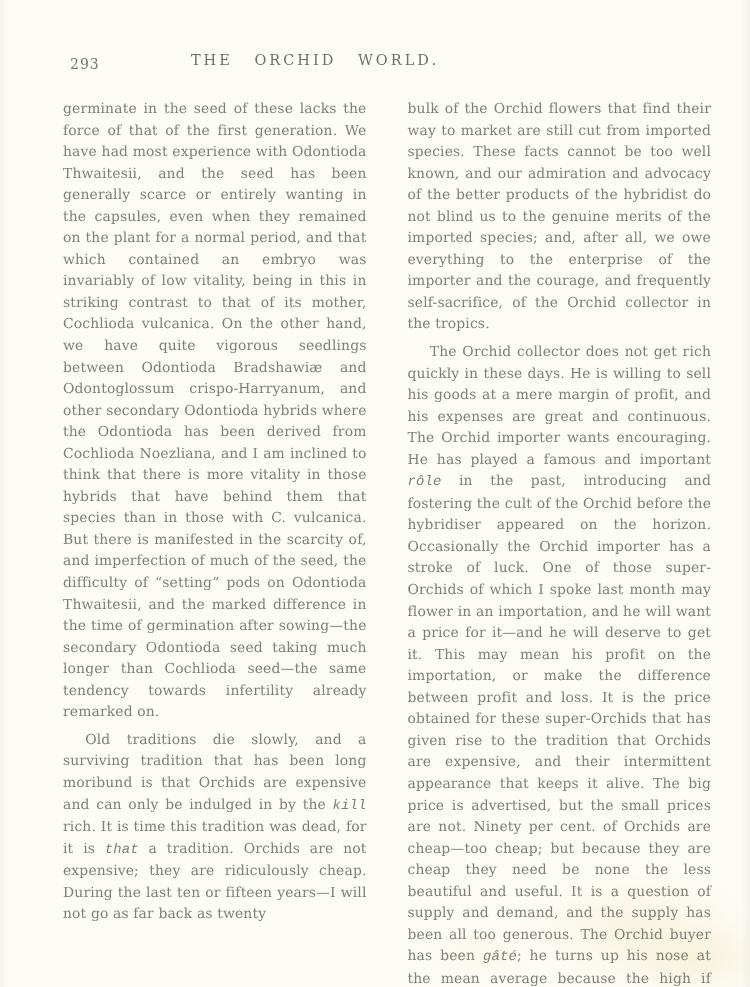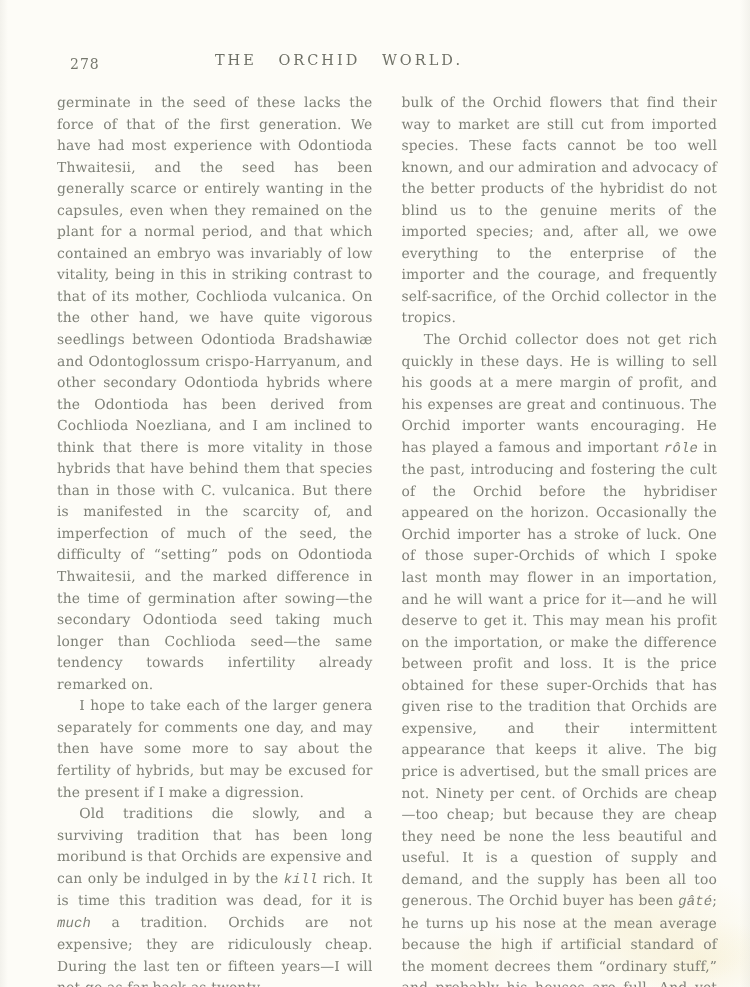--- a/index.html
+++ b/index.html
@@ -26,55 +26,53 @@
   }
   .page-number{
     position:absolute;left:70px;top:4px;
     font-size:14px;letter-spacing:1px;color:#75776d;
   }
   .running-head{
     position:absolute;left:0;width:630px;top:0;
     text-align:center;
     font-size:14.5px;letter-spacing:3px;word-spacing:14px;
     color:#6e7066;
-    padding-left:24px;
   }
   .columns{
     position:absolute;top:93px;left:57px;
     width:660px;
     display:flex;
     gap:29px;
   }
   .col{
     width:330px;
     text-align:justify;
     font-size:13.9px;
     line-height:21.55px;
     letter-spacing:.15px;
     color:#7e8077;
   }
   .col p{
-    margin:0;padding:0;
+    margin:6px;padding:0;
     text-rendering:geometricPrecision;
   }
   .col p.indent{text-indent:1.6em;}
   .col i{font-style:italic;font-family:Liberation Mono, monospace;}
 </style>
 </head>
 <body>
 
 <div class="scan-page">
   <div class="running-header">
-    <span class="page-number">278</span>
+    <span class="page-number">293</span>
     <span class="running-head">THE  ORCHID  WORLD.</span>
   </div>
   <div class="columns">
     <div class="col" id="col-left">
         <p>germinate in the seed of these lacks the force of that of the first generation.  We have had most experience with Odontioda Thwaitesii, and the seed has been generally scarce or entirely wanting in the capsules, even when they remained on the plant for a normal period, and that which contained an embryo was invariably of low vitality, being in this in striking contrast to that of its mother, Cochlioda vulcanica.  On the other hand, we have quite vigorous seedlings between Odontioda Bradshawiæ and Odontoglossum crispo-Harryanum, and other secondary Odontioda hybrids where the Odontioda has been derived from Cochlioda Noezliana, and I am inclined to think that there is more vitality in those hybrids that have behind them that species than in those with C. vulcanica.  But there is manifested in the scarcity of, and imperfection of much of the seed, the difficulty of “setting” pods on Odontioda Thwaitesii, and the marked difference in the time of germination after sowing—the secondary Odontioda seed taking much longer than Cochlioda seed—the same tendency towards infertility already remarked on.</p>
-        <p class="indent">I hope to take each of the larger genera separately for comments one day, and may then have some more to say about the fertility of hybrids, but may be excused for the present if I make a digression.</p>
-        <p class="indent">Old traditions die slowly, and a surviving tradition that has been long moribund is that Orchids are expensive and can only be indulged in by the <i>kill</i> rich.  It is time this tradition was dead, for it is <i>much</i> a tradition.  Orchids are not expensive; they are ridiculously cheap.  During the last ten or fifteen years—I will not go as far back as twenty</p>
+        <p class="indent">Old traditions die slowly, and a surviving tradition that has been long moribund is that Orchids are expensive and can only be indulged in by the <i>kill</i> rich.  It is time this tradition was dead, for it is <i>that</i> a tradition.  Orchids are not expensive; they are ridiculously cheap.  During the last ten or fifteen years—I will not go as far back as twenty</p>
       </div>
     <div class="col" id="col-right">
         <p>bulk of the Orchid flowers that find their way to market are still cut from imported species.   These facts cannot be too well known, and our admiration and advocacy of the better products of the hybridist do not blind us to the genuine merits of the imported species; and, after all, we owe everything to the enterprise of the importer and the courage, and frequently self-sacrifice, of the Orchid collector in the tropics.</p>
         <p class="indent">The Orchid collector does not get rich quickly in these days.  He is willing to sell his goods at a mere margin of profit, and his expenses are great and continuous.  The Orchid importer wants encouraging.  He has played a famous and important <i>rôle</i> in the past, introducing and fostering the cult of the Orchid before the hybridiser appeared on the horizon.  Occasionally the Orchid importer has a stroke of luck.  One of those super-Orchids of which I spoke last month may flower in an importation, and he will want a price for it—and he will deserve to get it. This may mean his profit on the importation, or make the difference between profit and loss.  It is the price obtained for these super-Orchids that has given rise to the tradition that Orchids are expensive, and their intermittent appearance that keeps it alive.  The big price is advertised, but the small prices are not.   Ninety per cent. of Orchids are cheap—too cheap;  but because they are cheap they need be none the less beautiful and useful.  It is a question of supply and demand, and the supply has been all too generous.   The Orchid buyer has been <i>gâté</i>; he turns up his nose at the mean average because the high if artificial standard of the moment decrees them “ordinary stuff,” and probably his houses are full.  And yet there are hundreds of glass-houses throughout the country choke full of rubbish which is costing as much money to grow as if they were filled with Orchids; and perhaps the tradition that Orchids are expensive is keeping the Orchids out.  But perhaps another set of traditions, much more difficult to kill, is keeping the rubbish in.</p>
       </div>
   </div>
 </div>
 
 </body></html>

